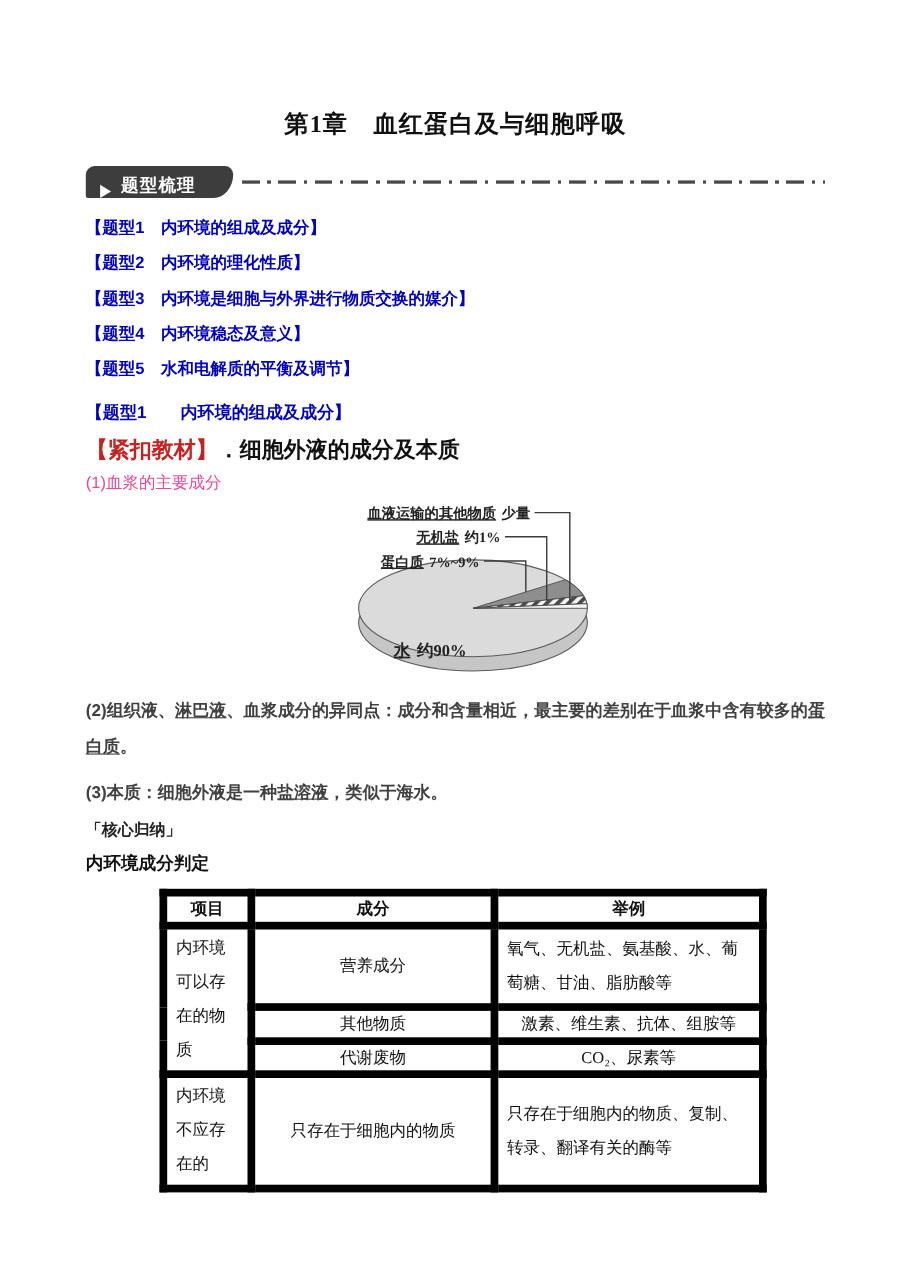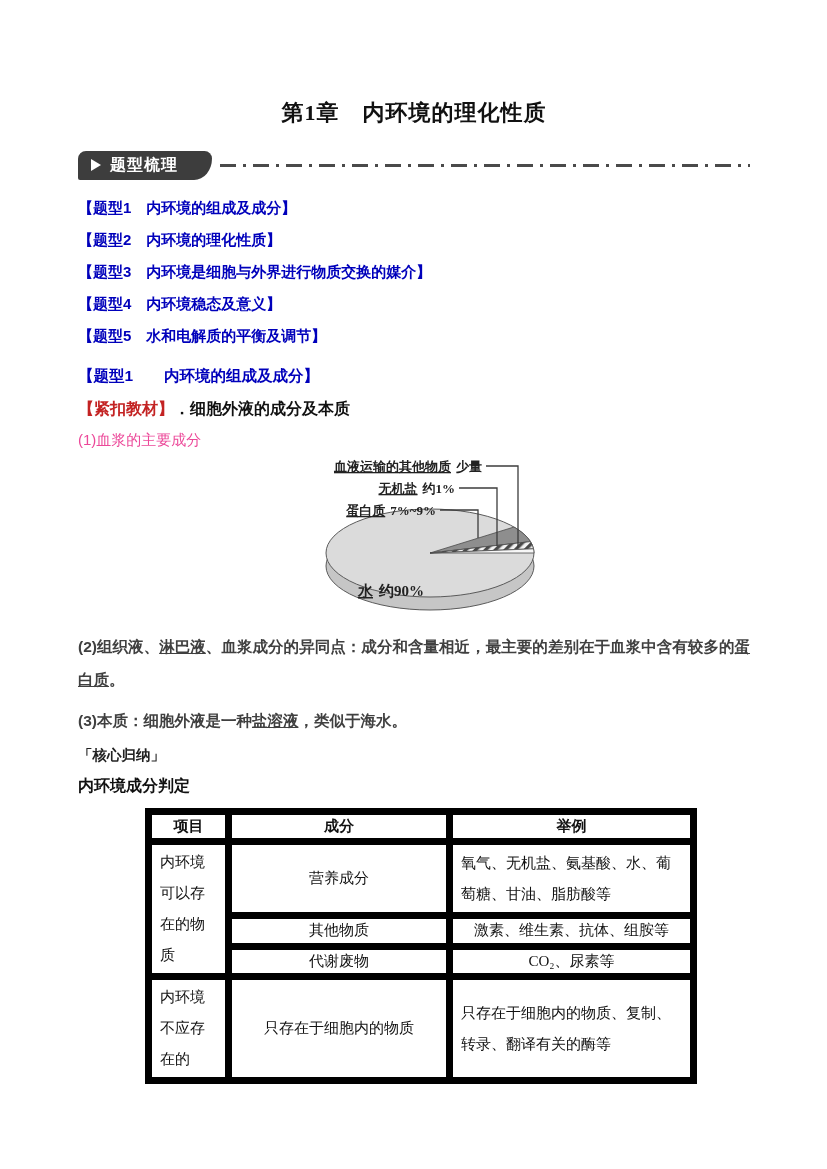--- a/index.html
+++ b/index.html
@@ -6,41 +6,41 @@
   body { background:#ffffff; font-family:"Liberation Serif", serif; }
   .page { position:relative; width:827px; height:1169px; background:#fff; overflow:hidden; margin:0 auto; }
   .content { padding:0 77px 0 78px; }
 
   
   .doc-title { margin-top:98px; text-align:center; font-size:22px; font-weight:bold; color:#111;
                font-family:"Liberation Serif", serif; letter-spacing:1px; }
 
   
   .section-row { display:flex; align-items:center; margin-top:22px; height:30px; }
-  .ribbon { position:relative; display:inline-flex; align-items:center; gap:9px;
+  .ribbon { position:relative; display:inline-flex; align-items:flex-end; gap:9px;
             background:#3d3d3d; color:#fff; height:29px; padding:0 14px 0 13px;
             border-radius:8px 4px 0 2px; font-family:"Liberation Sans", sans-serif;
             font-weight:bold; font-size:16px; letter-spacing:1px; z-index:2; }
   .ribbon::after { content:""; position:absolute; right:-20px; top:0; width:24px; height:29px;
                    background:#3d3d3d; border-radius:0 10px 100% 0; }
   .play { width:0; height:0; border-left:10px solid #fff; border-top:6px solid transparent;
           border-bottom:6px solid transparent; }
   .dashline { flex:1; height:3px; margin-left:28px;
       background:repeating-linear-gradient(to right,#4a4a4a 0 16px,transparent 16px 23px,#4a4a4a 23px 26px,transparent 26px 33px); }
 
   
   .links { margin-top:12px; }
   .topic-link { display:block; color:#0000bb; font-family:"Liberation Sans", sans-serif;
                 font-weight:bold; font-size:15px; line-height:32px; text-decoration:none; }
 
   
   .practice-heading { margin-top:12px; color:#0000bb; font-family:"Liberation Sans", sans-serif;
                       font-weight:bold; font-size:15.5px; line-height:24px; }
   .tag-line { margin-top:9px; font-family:"Liberation Sans", sans-serif; font-weight:bold;
-              font-size:16px; line-height:24px; color:#111; }
+              font-size:20px; line-height:24px; color:#111; }
   .tag-red { color:#c32222; }
   .item-line { margin-top:7px; font-family:"Liberation Sans", sans-serif; font-size:15px;
                line-height:24px; color:#ec4899; }
 
   
   .pie-wrap { margin-left:222px; margin-top:4px; width:330px; height:166px; }
   .pie-label { font-family:"Liberation Serif", serif; font-size:13px; font-weight:bold; fill:#222; }
   .svg-u { text-decoration:underline; }
   .water-label { font-size:15px; font-weight:bold; fill:#222; }
 
@@ -66,21 +66,21 @@
   .cell-tall   { height:64px; }
   .cell-left   { text-align:left; vertical-align:middle; line-height:31px; padding:4px 10px; }
   .cell-cat    { text-align:left; vertical-align:middle; line-height:31px; padding:4px 7px; }
 </style>
 </head>
 <body>
 
 <div class="page">
   <div class="content">
 
-    <h1 class="doc-title">第1章　内环境的理化性质</h1>
+    <h1 class="doc-title">第1章　血红蛋白及与细胞呼吸</h1>
 
     <div class="section-row">
       <div class="ribbon">
         <span class="play"></span>
         <span>题型梳理</span>
       </div>
       <div class="dashline"></div>
     </div>
 
     <div class="links">

